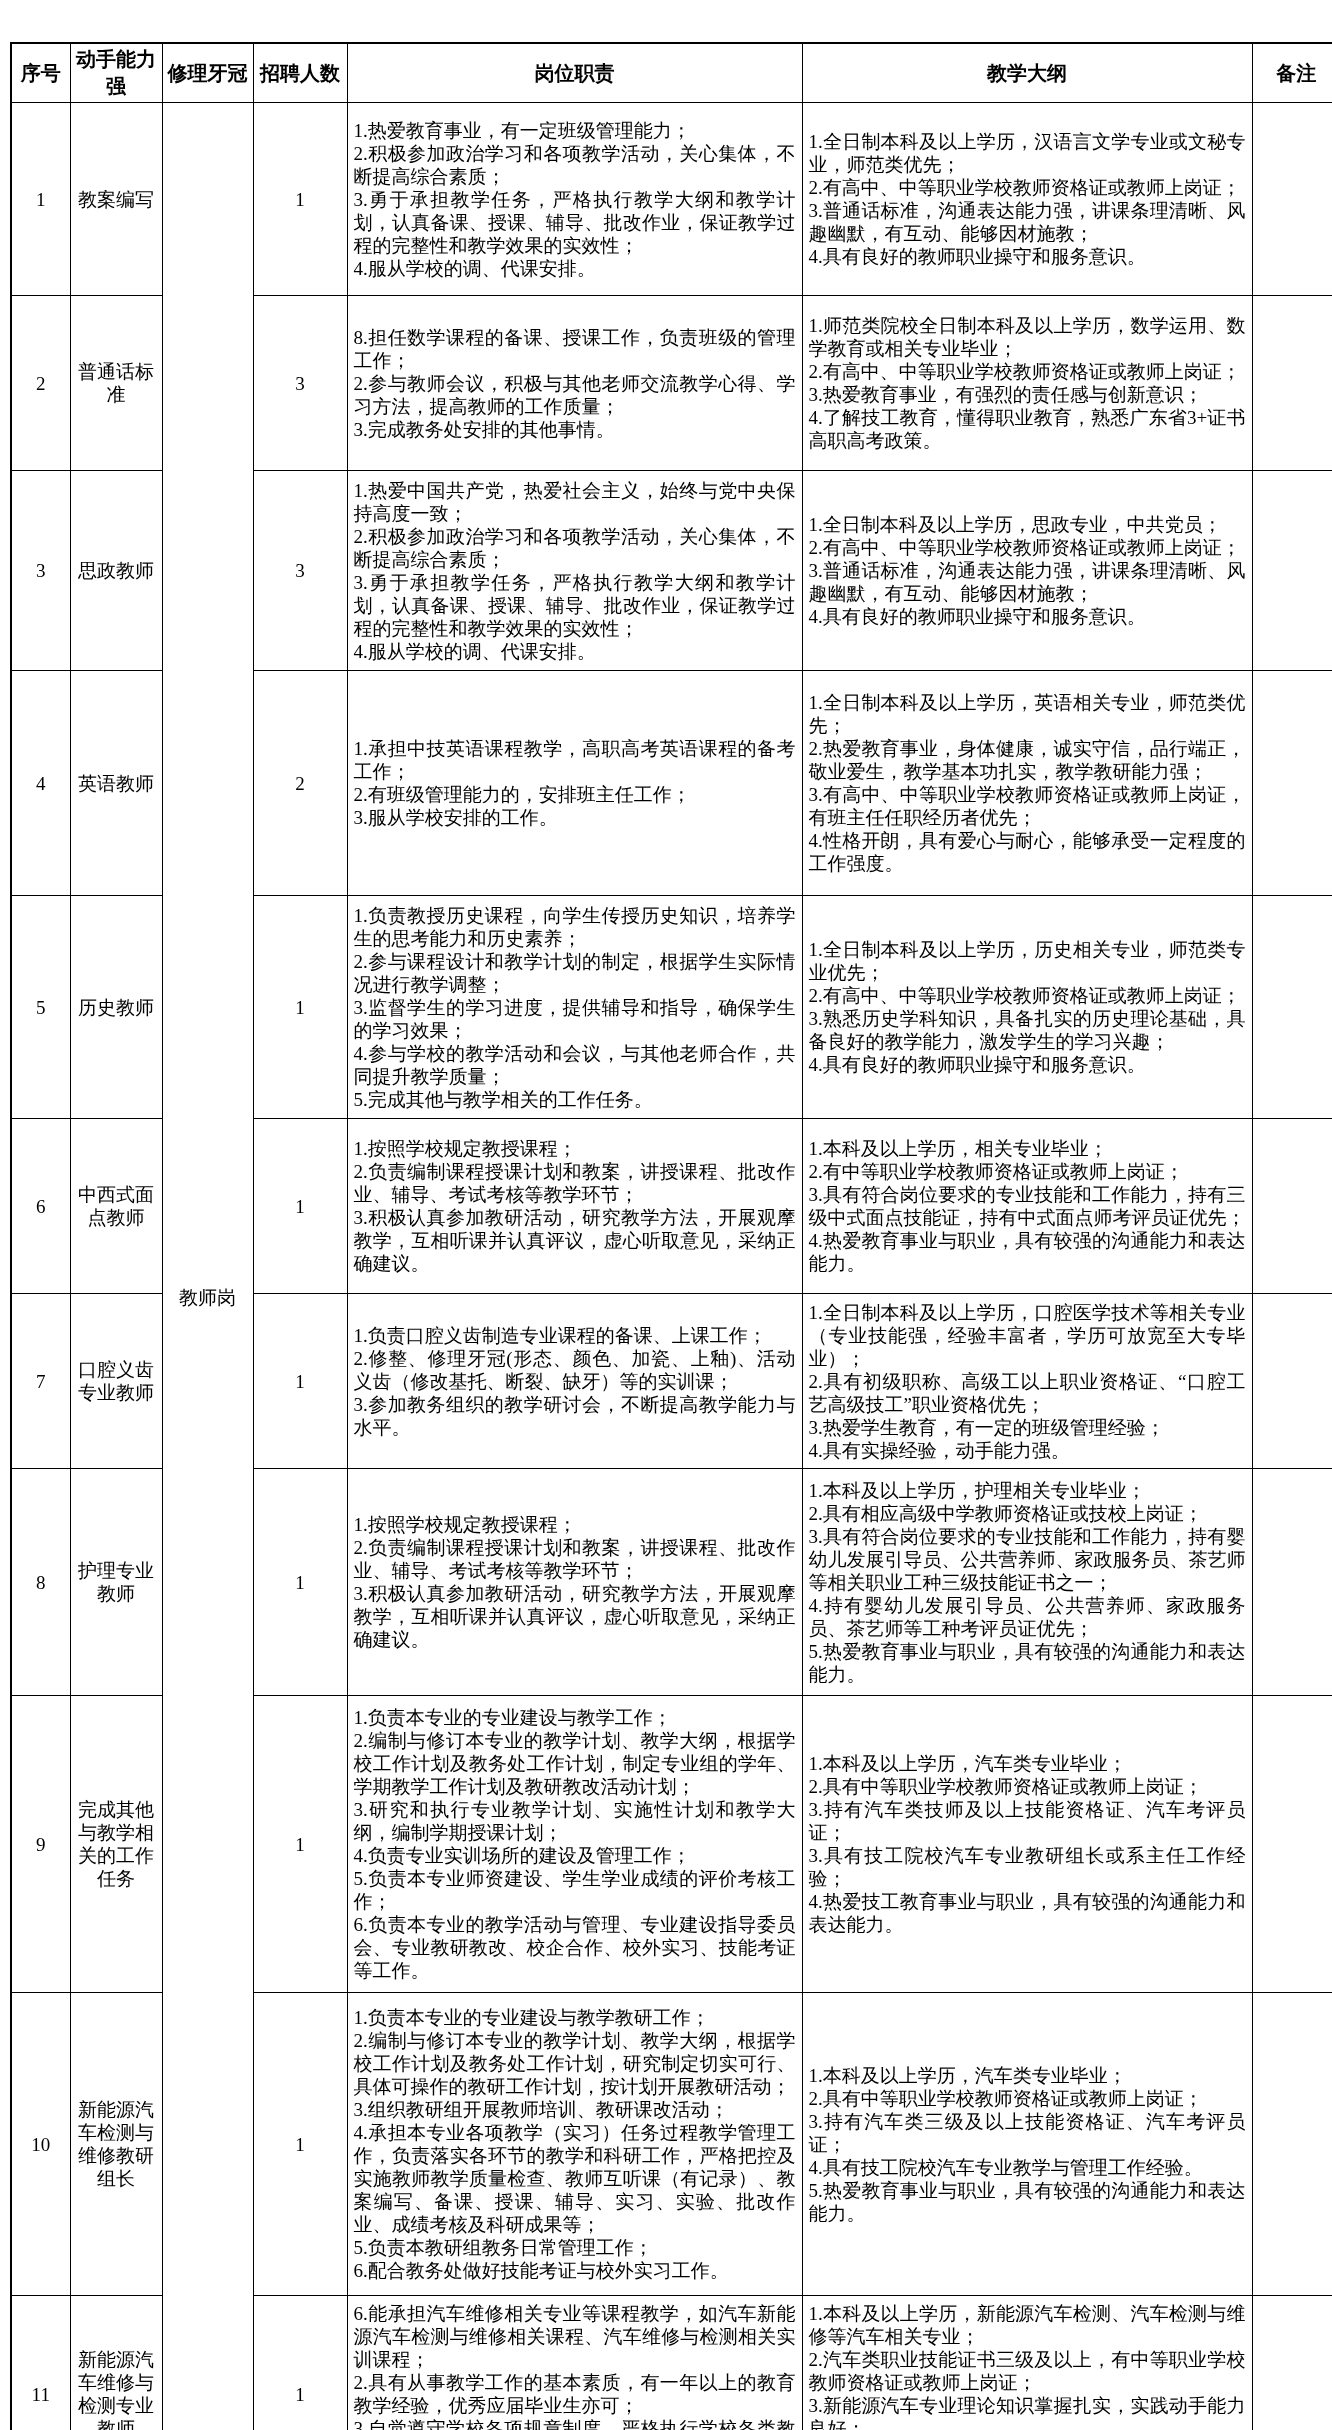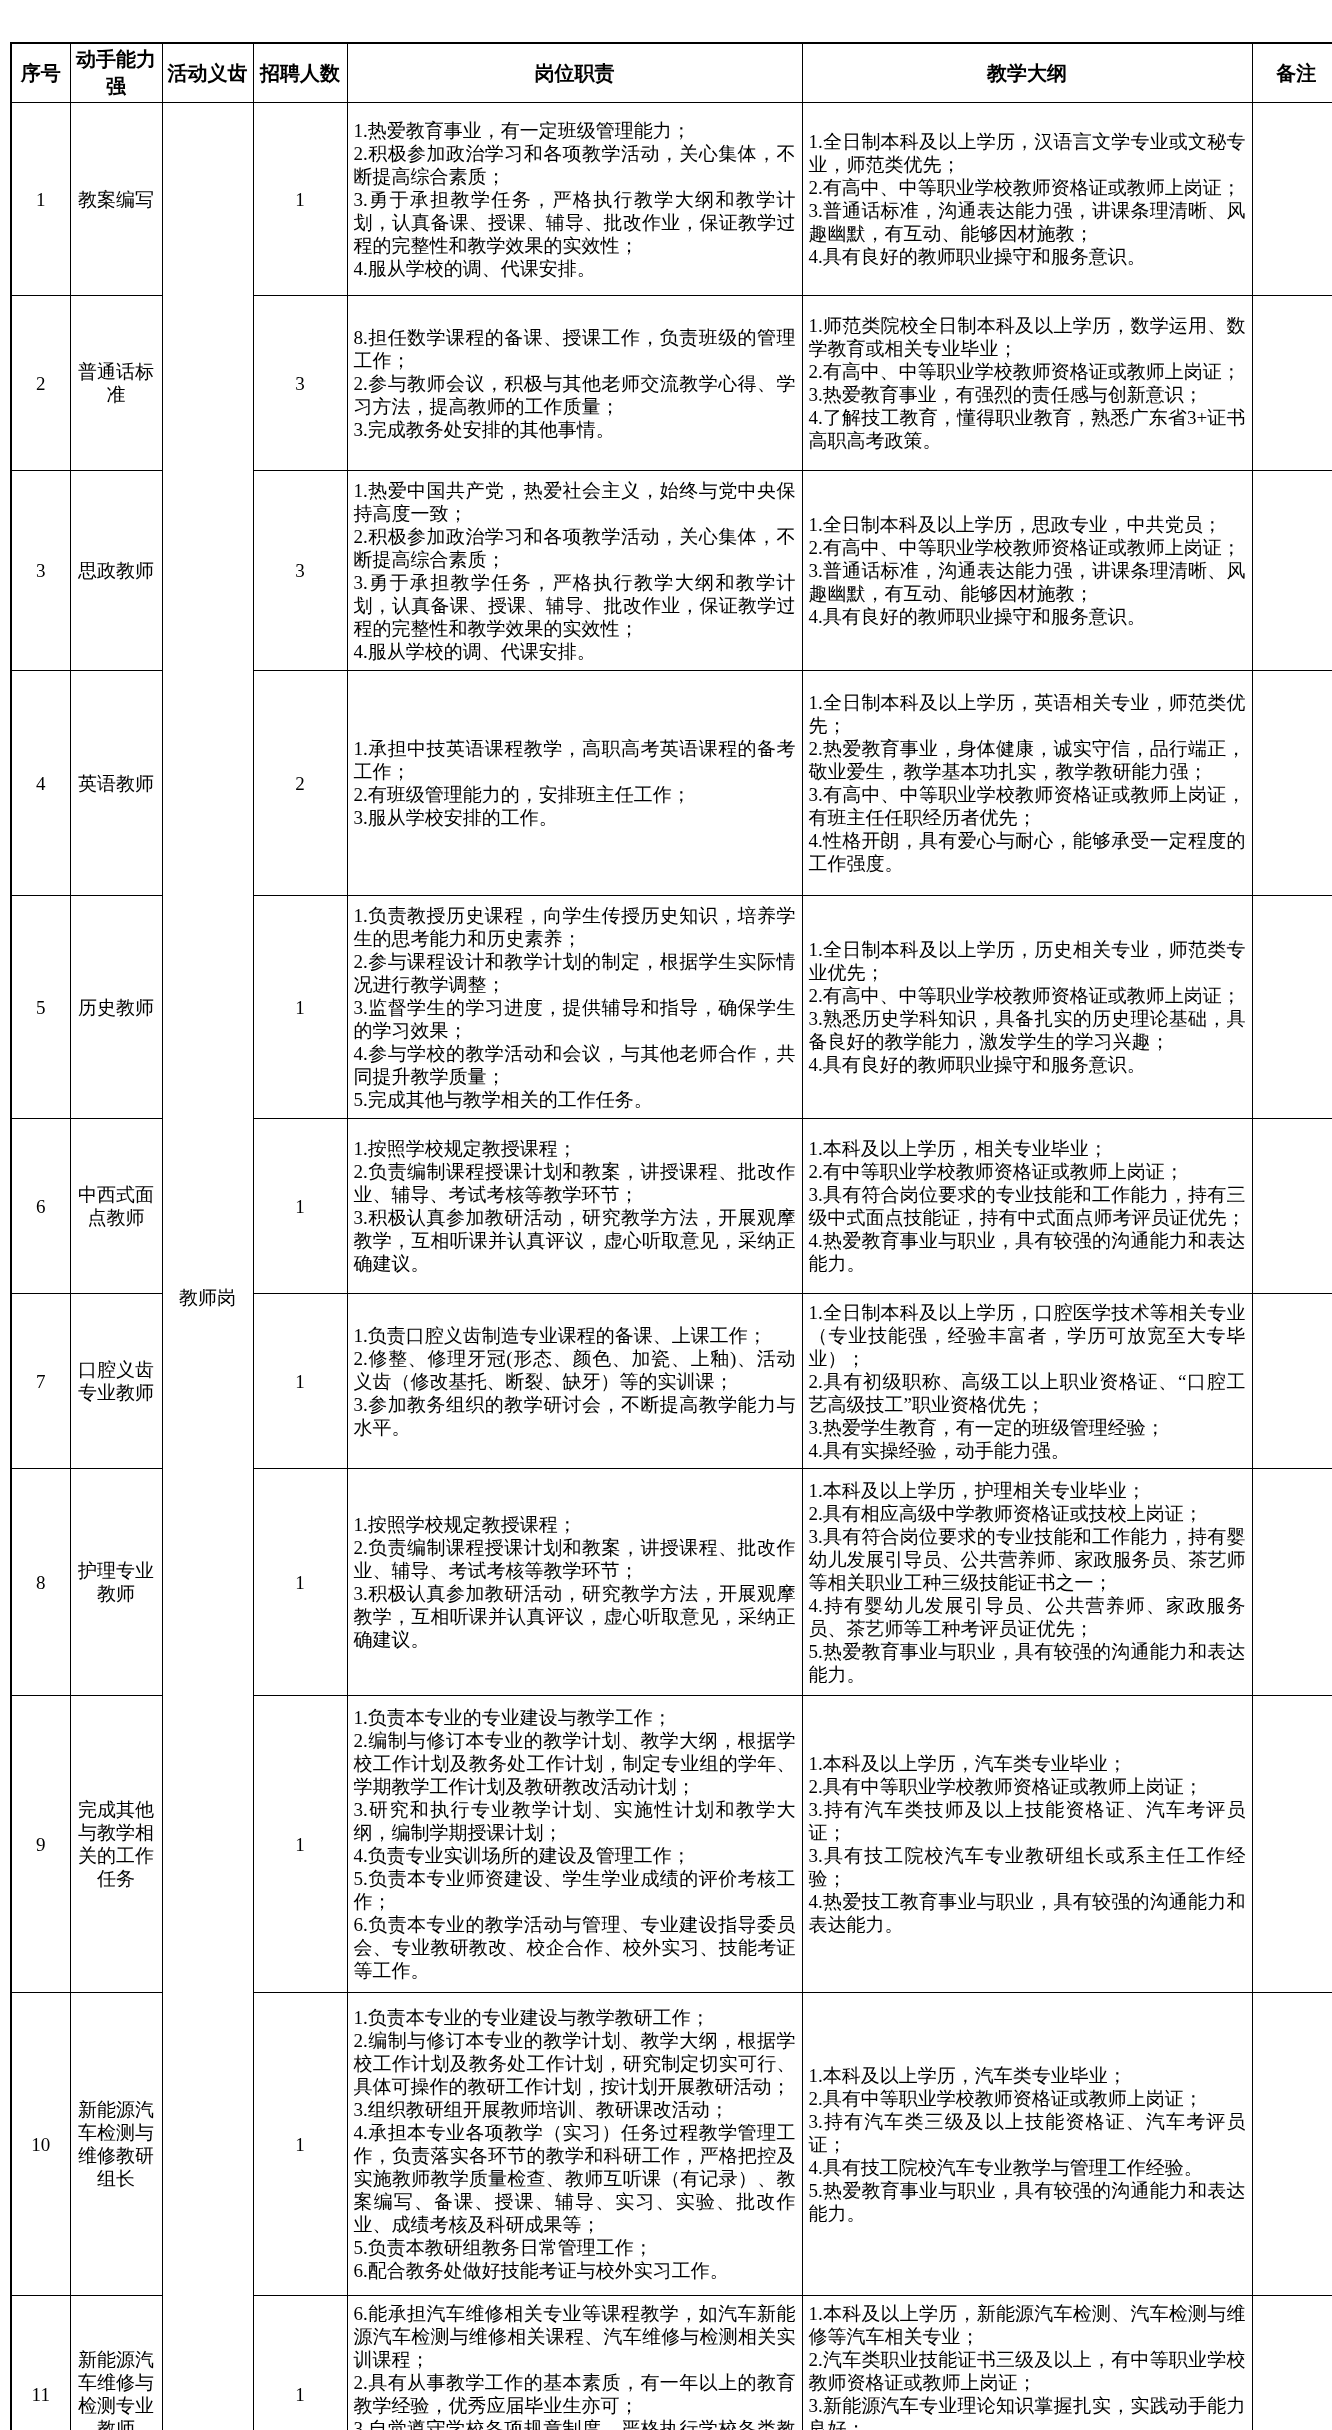--- a/index.html
+++ b/index.html
@@ -62,21 +62,21 @@
       <col style="width:91px">
       <col style="width:94px">
       <col style="width:455px">
       <col style="width:450px">
       <col style="width:89px">
     </colgroup>
     <thead>
       <tr>
         <th class="hdr">序号</th>
         <th class="hdr">动手能力强</th>
-        <th class="hdr">活动义齿</th>
+        <th class="hdr">修理牙冠</th>
         <th class="hdr">招聘人数</th>
         <th class="hdr">岗位职责</th>
         <th class="hdr">教学大纲</th>
         <th class="hdr">备注</th>
       </tr>
     </thead>
     <tbody>
       <tr style="height:193px">
         <td class="c">1</td>
         <td class="c">教案编写</td>

